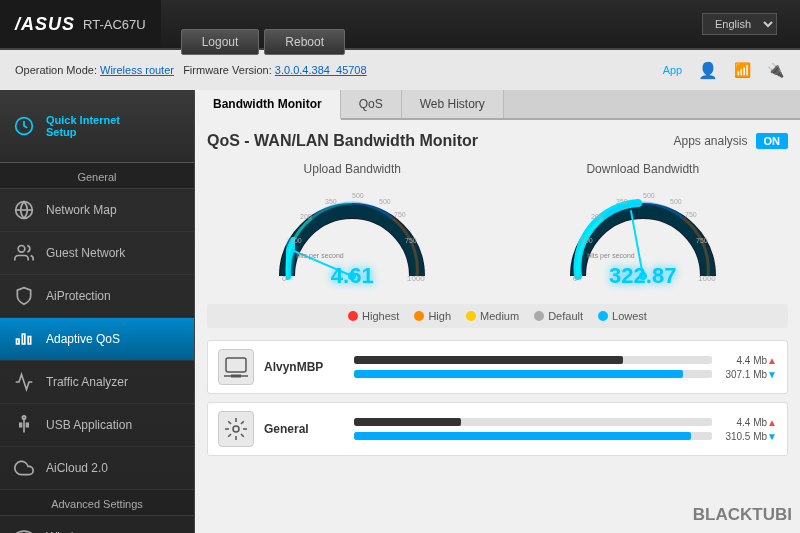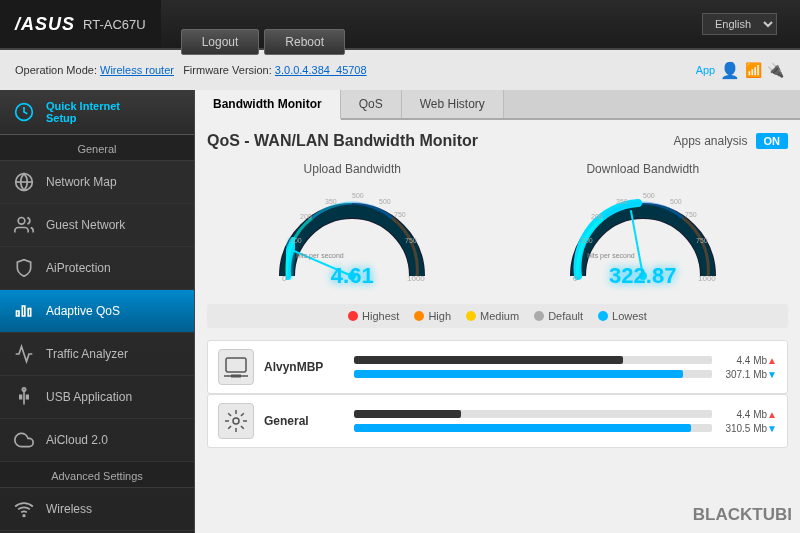--- a/index.html
+++ b/index.html
@@ -69,21 +69,21 @@
       height: 40px;
       display: flex;
       align-items: center;
       padding: 0 15px;
       font-size: 11px;
       color: #333;
       justify-content: space-between;
     }
     .op-bar-left { display: flex; flex-direction: column; gap: 0; }
     .op-link { color: #0066cc; text-decoration: underline; cursor: pointer; }
-    .op-bar-right { display: flex; align-items: center; gap: 5px; }
+    .op-bar-right { display: flex; align-items: center; gap: 16px; }
 
     
     #main-layout {
       display: flex;
       height: calc(533px - 90px);
     }
 
     
     #sidebar {
       width: 195px;
@@ -110,21 +110,21 @@
       gap: 10px;
       font-size: 12px;
     }
     .sidebar-item.active { background: linear-gradient(180deg, #0088cc 0%, #005f8f 100%); color: #fff; }
     .sidebar-icon { width: 24px; height: 24px; display: flex; align-items: center; justify-content: center; flex-shrink: 0; }
     .sidebar-icon svg { width: 20px; height: 20px; }
 
     
     .quick-setup {
       background: linear-gradient(180deg, #3a3a3a 0%, #2a2a2a 100%);
-      padding: 10px 12px;
+      padding: 24px 12px;
       display: flex;
       align-items: center;
       gap: 10px;
       cursor: pointer;
       border-bottom: 1px solid #555;
     }
     .quick-setup-text { color: #00ccff; font-size: 11px; font-weight: bold; }
 
     
     #content {
@@ -195,20 +195,21 @@
       border-radius: 3px;
     }
     .legend-item { display: flex; align-items: center; gap: 4px; font-size: 11px; color: #555; }
     .legend-dot { width: 10px; height: 10px; border-radius: 50%; }
 
     
     .device-row {
       background: #fff;
       border: 1px solid #ddd;
       border-radius: 3px;
+      margin-bottom: 8px;
       padding: 8px 10px;
       display: flex;
       align-items: center;
       gap: 10px;
     }
     .device-icon { width: 36px; height: 36px; background: #e8e8e8; border: 1px solid #ccc; border-radius: 4px; display: flex; align-items: center; justify-content: center; flex-shrink: 0; font-size: 18px; }
     .device-info { flex: 0 0 80px; font-size: 12px; color: #333; font-weight: bold; }
     .device-bars { flex: 1; display: flex; flex-direction: column; gap: 3px; }
     .bar-row { display: flex; align-items: center; }
     .bar-bg { flex: 1; height: 8px; background: #e0e0e0; border-radius: 2px; overflow: hidden; }

